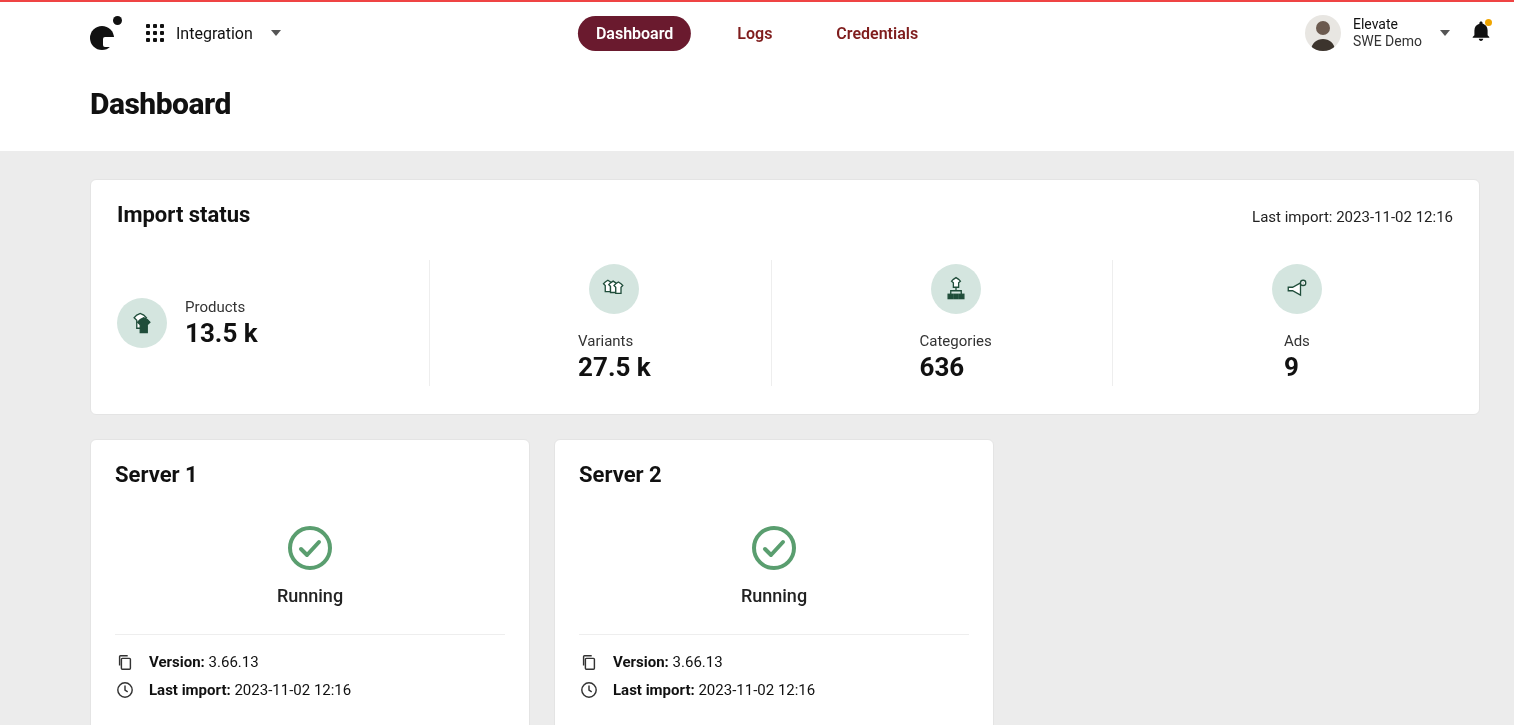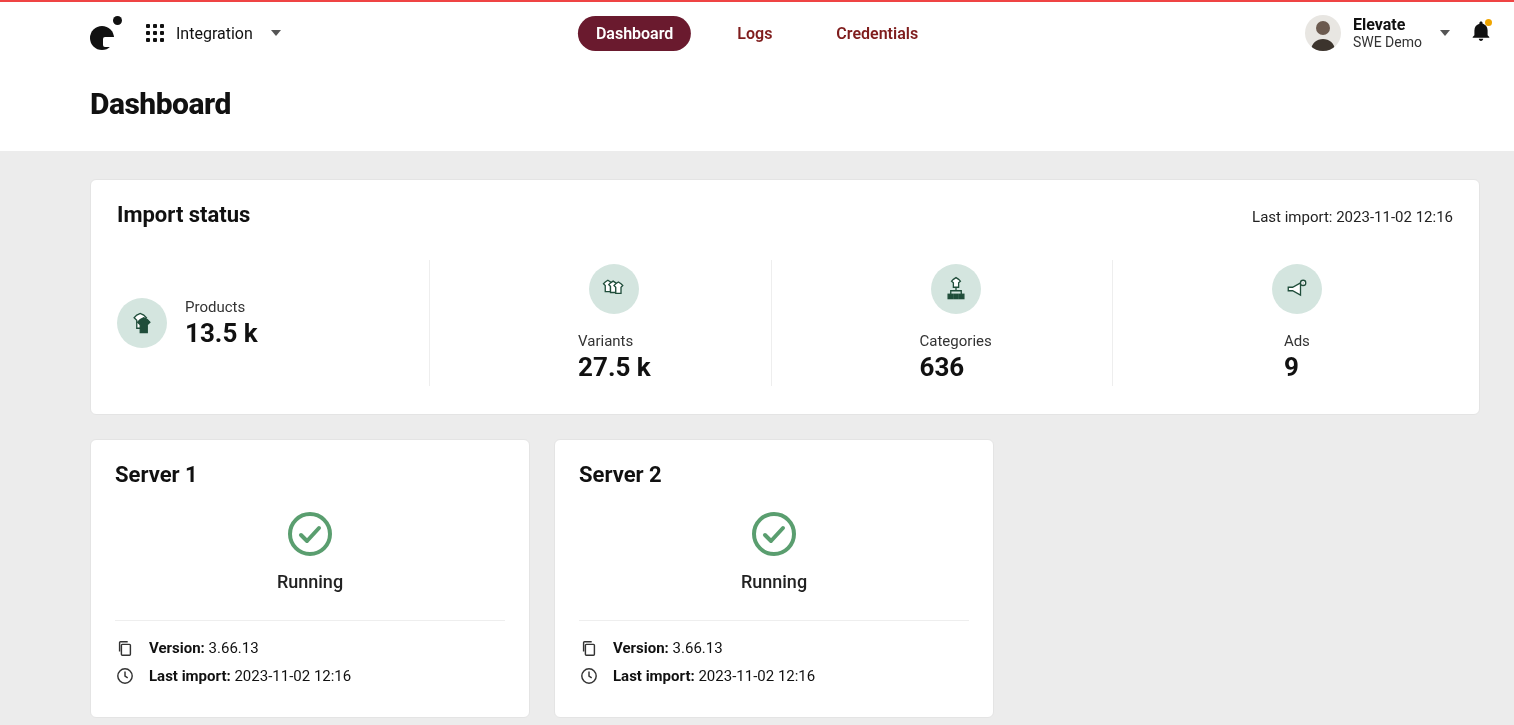--- a/index.html
+++ b/index.html
@@ -16,21 +16,21 @@
   .app-name{font-size:16px;font-weight:400;}
   .caret{width:0;height:0;border-left:5px solid transparent;border-right:5px solid transparent;border-top:6px solid #555;margin-left:6px;}
   .topnav{display:flex;align-items:center;gap:28px;position:absolute;left:50%;transform:translateX(-50%);}
   .nav-item{font-size:16px;font-weight:600;color:#7f1d1d;padding:8px 18px;border-radius:999px;cursor:pointer;}
   .nav-item.active{background:#6a1a2e;color:#fff;}
   .topbar-right{display:flex;align-items:center;gap:22px;}
   .user{display:flex;align-items:center;gap:12px;cursor:pointer;}
   .avatar{width:36px;height:36px;border-radius:50%;background:#e8e6e2;overflow:hidden;display:flex;align-items:flex-end;justify-content:center;}
   .avatar svg{width:36px;height:36px;}
   .user-text{display:flex;flex-direction:column;line-height:1.2;}
-  .user-line1{font-size:16px;font-weight:700;}
+  .user-line1{font-size:14px;font-weight:400;}
   .user-line2{font-size:14px;font-weight:400;color:#333;}
   .bell-wrap{position:relative;cursor:pointer;}
   .bell{font-size:18px;color:#111;}
   .bell-dot{position:absolute;top:-2px;right:-2px;width:7px;height:7px;border-radius:50%;background:#f0a500;}
   .page-head{padding:22px 0 30px 90px;background:#fff;}
   .page-title{font-size:30px;font-weight:800;letter-spacing:-0.5px;}
   .body-area{background:#ececec;min-height:588px;padding:28px 34px 40px 90px;}
   .card{background:#fff;border:1px solid #e4e4e4;border-radius:6px;}
   .import-card{padding:22px 26px 28px;}
   .import-head{display:flex;justify-content:space-between;align-items:baseline;margin-bottom:33px;}
@@ -38,21 +38,21 @@
   .import-time{font-size:15px;color:#222;}
   .stats{display:flex;}
   .stat{flex:1;display:flex;align-items:center;gap:18px;padding:4px 0;}
   .stat+.stat{border-left:1px solid #eee;padding-left:28px;flex-direction:column;}
   .stat-icon{width:50px;height:50px;border-radius:50%;background:#d4e5df;display:flex;align-items:center;justify-content:center;flex-shrink:0;}
   .stat-icon svg{width:28px;height:28px;}
   .stat-text .label{font-size:15px;color:#333;margin-bottom:2px;}
   .stat-text .value{font-size:26px;font-weight:700;}
   .servers{display:flex;gap:24px;margin-top:24px;}
   .server-card{width:440px;padding:22px 24px;}
-  .server-title{font-size:22px;font-weight:700;margin-bottom:24px;}
+  .server-title{font-size:22px;font-weight:700;margin-bottom:38px;}
   .server-status{display:flex;flex-direction:column;align-items:center;margin-bottom:28px;gap:14px;}
   .big-check{width:46px;height:46px;}
   .status-label{font-size:18px;font-weight:500;color:#222;}
   .server-divider{border-top:1px solid #eee;margin-bottom:18px;}
   .meta-row{display:flex;align-items:center;gap:14px;font-size:15px;margin-bottom:10px;}
   .meta-row .ico{color:#333;width:20px;display:flex;justify-content:center;}
   .meta-row .ico svg{width:18px;height:18px;}
   .meta-row .k{font-weight:700;}
 </style>
 </head>

